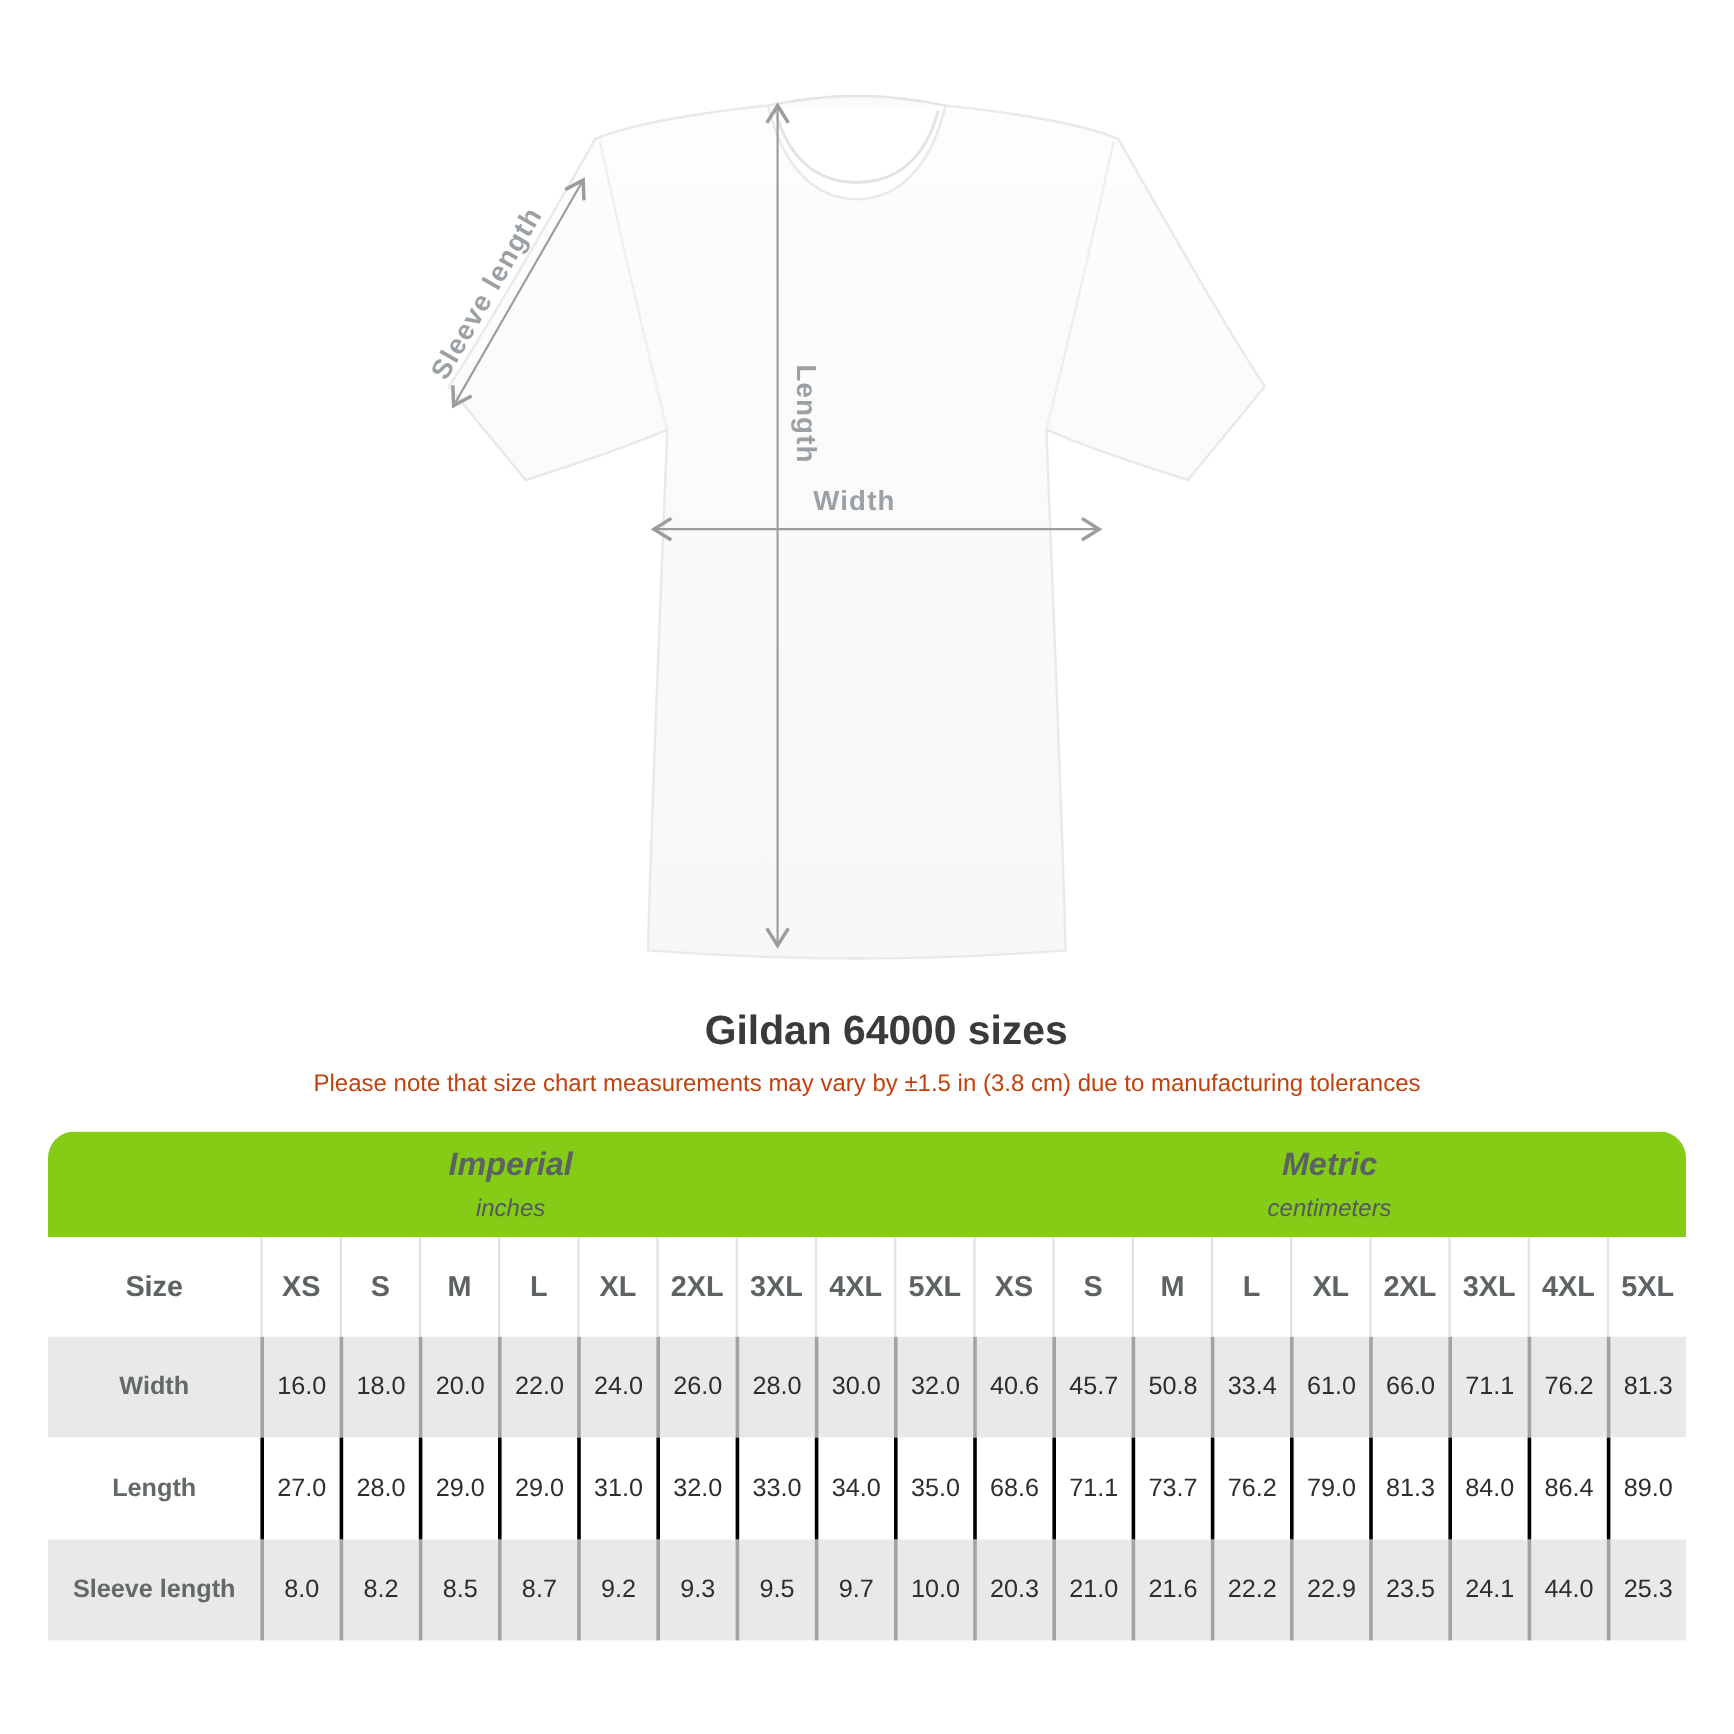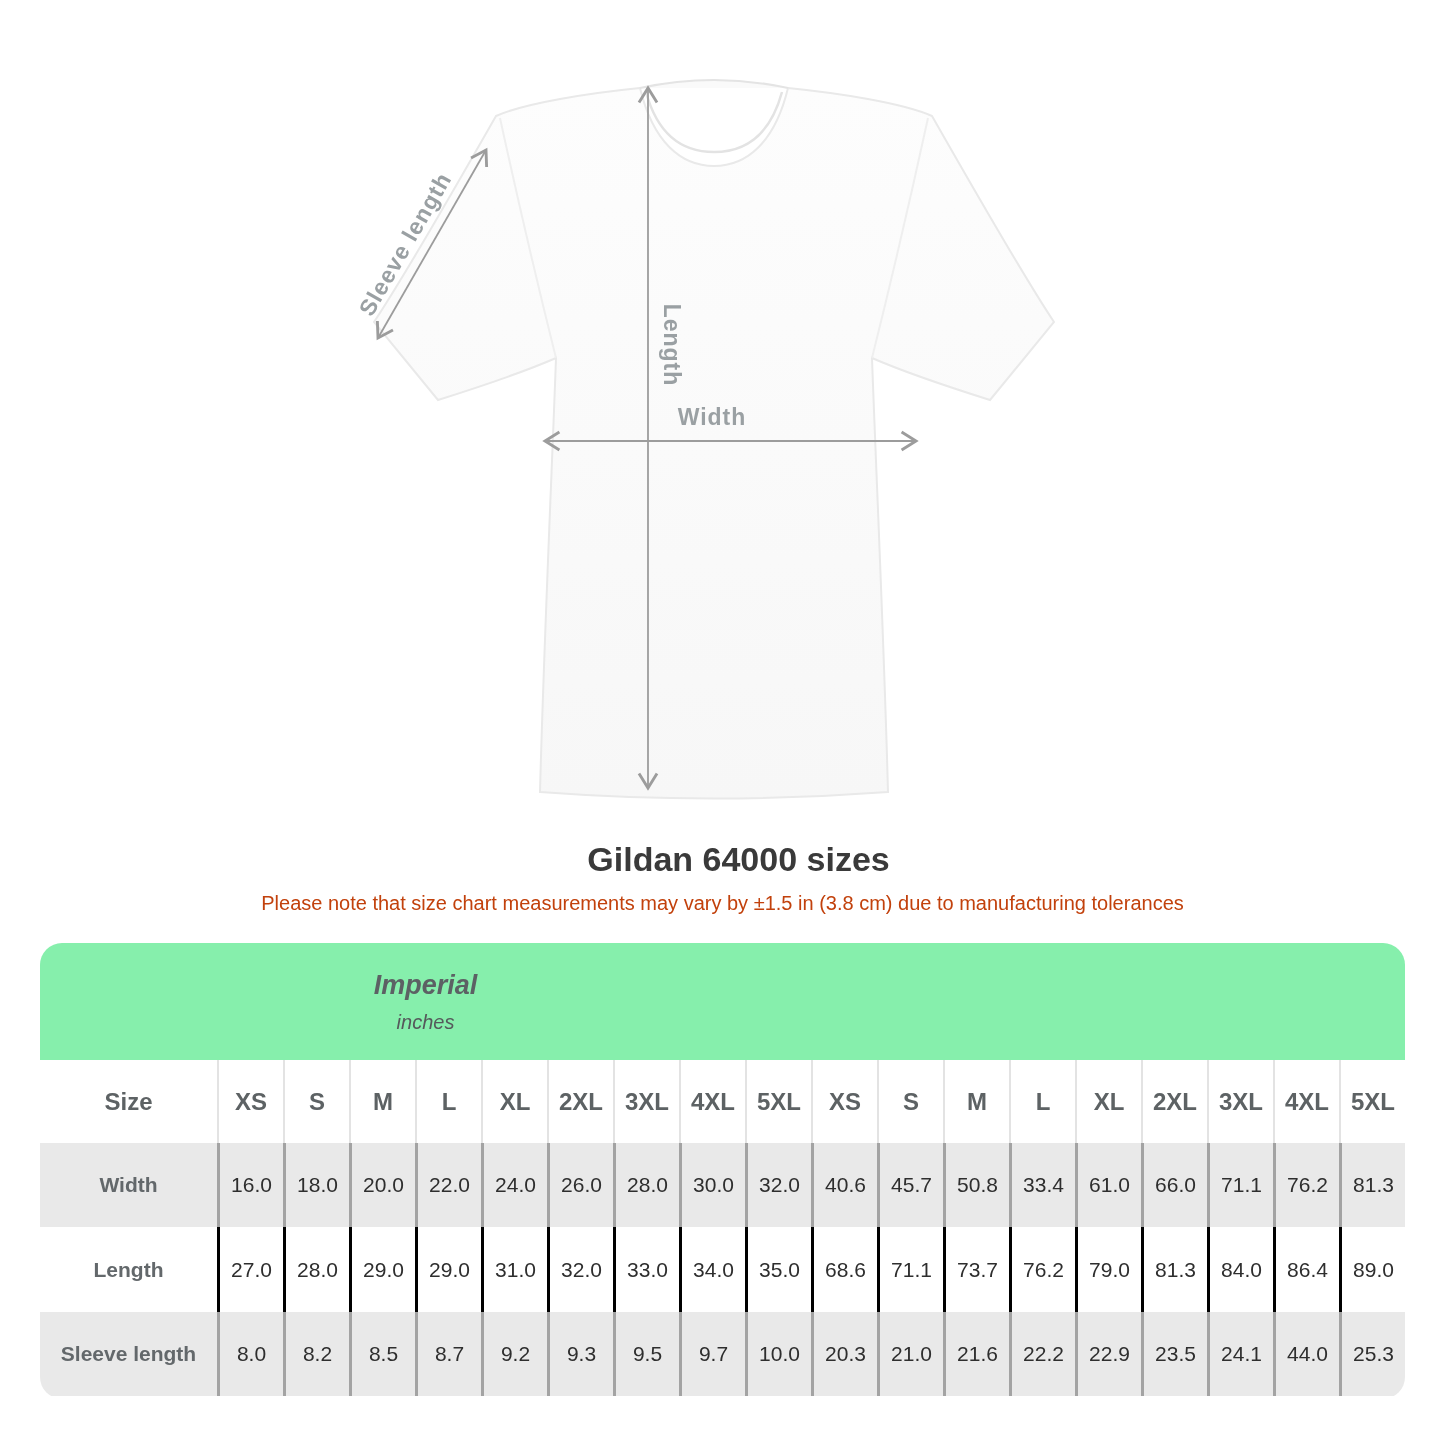--- a/index.html
+++ b/index.html
@@ -12,21 +12,21 @@
 
   
   #title{position:absolute;left:16px;top:840px;width:1445px;text-align:center;
          font-size:34px;font-weight:bold;color:#3a3a3a;}
   #subtitle{position:absolute;left:0;top:892px;width:1445px;text-align:center;
          font-size:20px;color:#c2410c;}
 
   
   #size-table{position:absolute;left:40px;top:943px;width:1365px;height:456px;
          border-radius:22px;overflow:hidden;background:#fff;}
-  .band{display:flex;height:117px;background:#86efac;}
+  .band{display:flex;height:88px;background:#84cc16;}
   .band-cell{display:flex;flex-direction:column;align-items:center;justify-content:center;gap:10px;}
   .band-cell.imperial{width:771px;}
   .band-cell.metric{flex:1;}
   .band-title{font-size:27px;font-weight:bold;font-style:italic;color:#5c6164;}
   .band-sub{font-size:20px;font-style:italic;color:#55595b;}
 
   .trow{display:flex;width:100%;}
   .thead{height:83px;background:#ffffff;}
   .data{height:84px;}
   .data.mid{height:85px;}
@@ -93,20 +93,24 @@
   </svg>
 
   <div id="title">Gildan 64000 sizes</div>
   <div id="subtitle">Please note that size chart measurements may vary by ±1.5 in (3.8 cm) due to manufacturing tolerances</div>
 
   <div id="size-table">
     <div class="band">
       <div class="band-cell imperial">
         <div class="band-title">Imperial</div>
         <div class="band-sub">inches</div>
+      </div>
+      <div class="band-cell metric">
+        <div class="band-title">Metric</div>
+        <div class="band-sub">centimeters</div>
       </div>
     </div>
 
     <div class="trow thead" id="header-row">
       <div class="cell rlabel">Size</div>
     <div class="cell">XS</div>
         <div class="cell">S</div>
         <div class="cell">M</div>
         <div class="cell">L</div>
         <div class="cell">XL</div>

